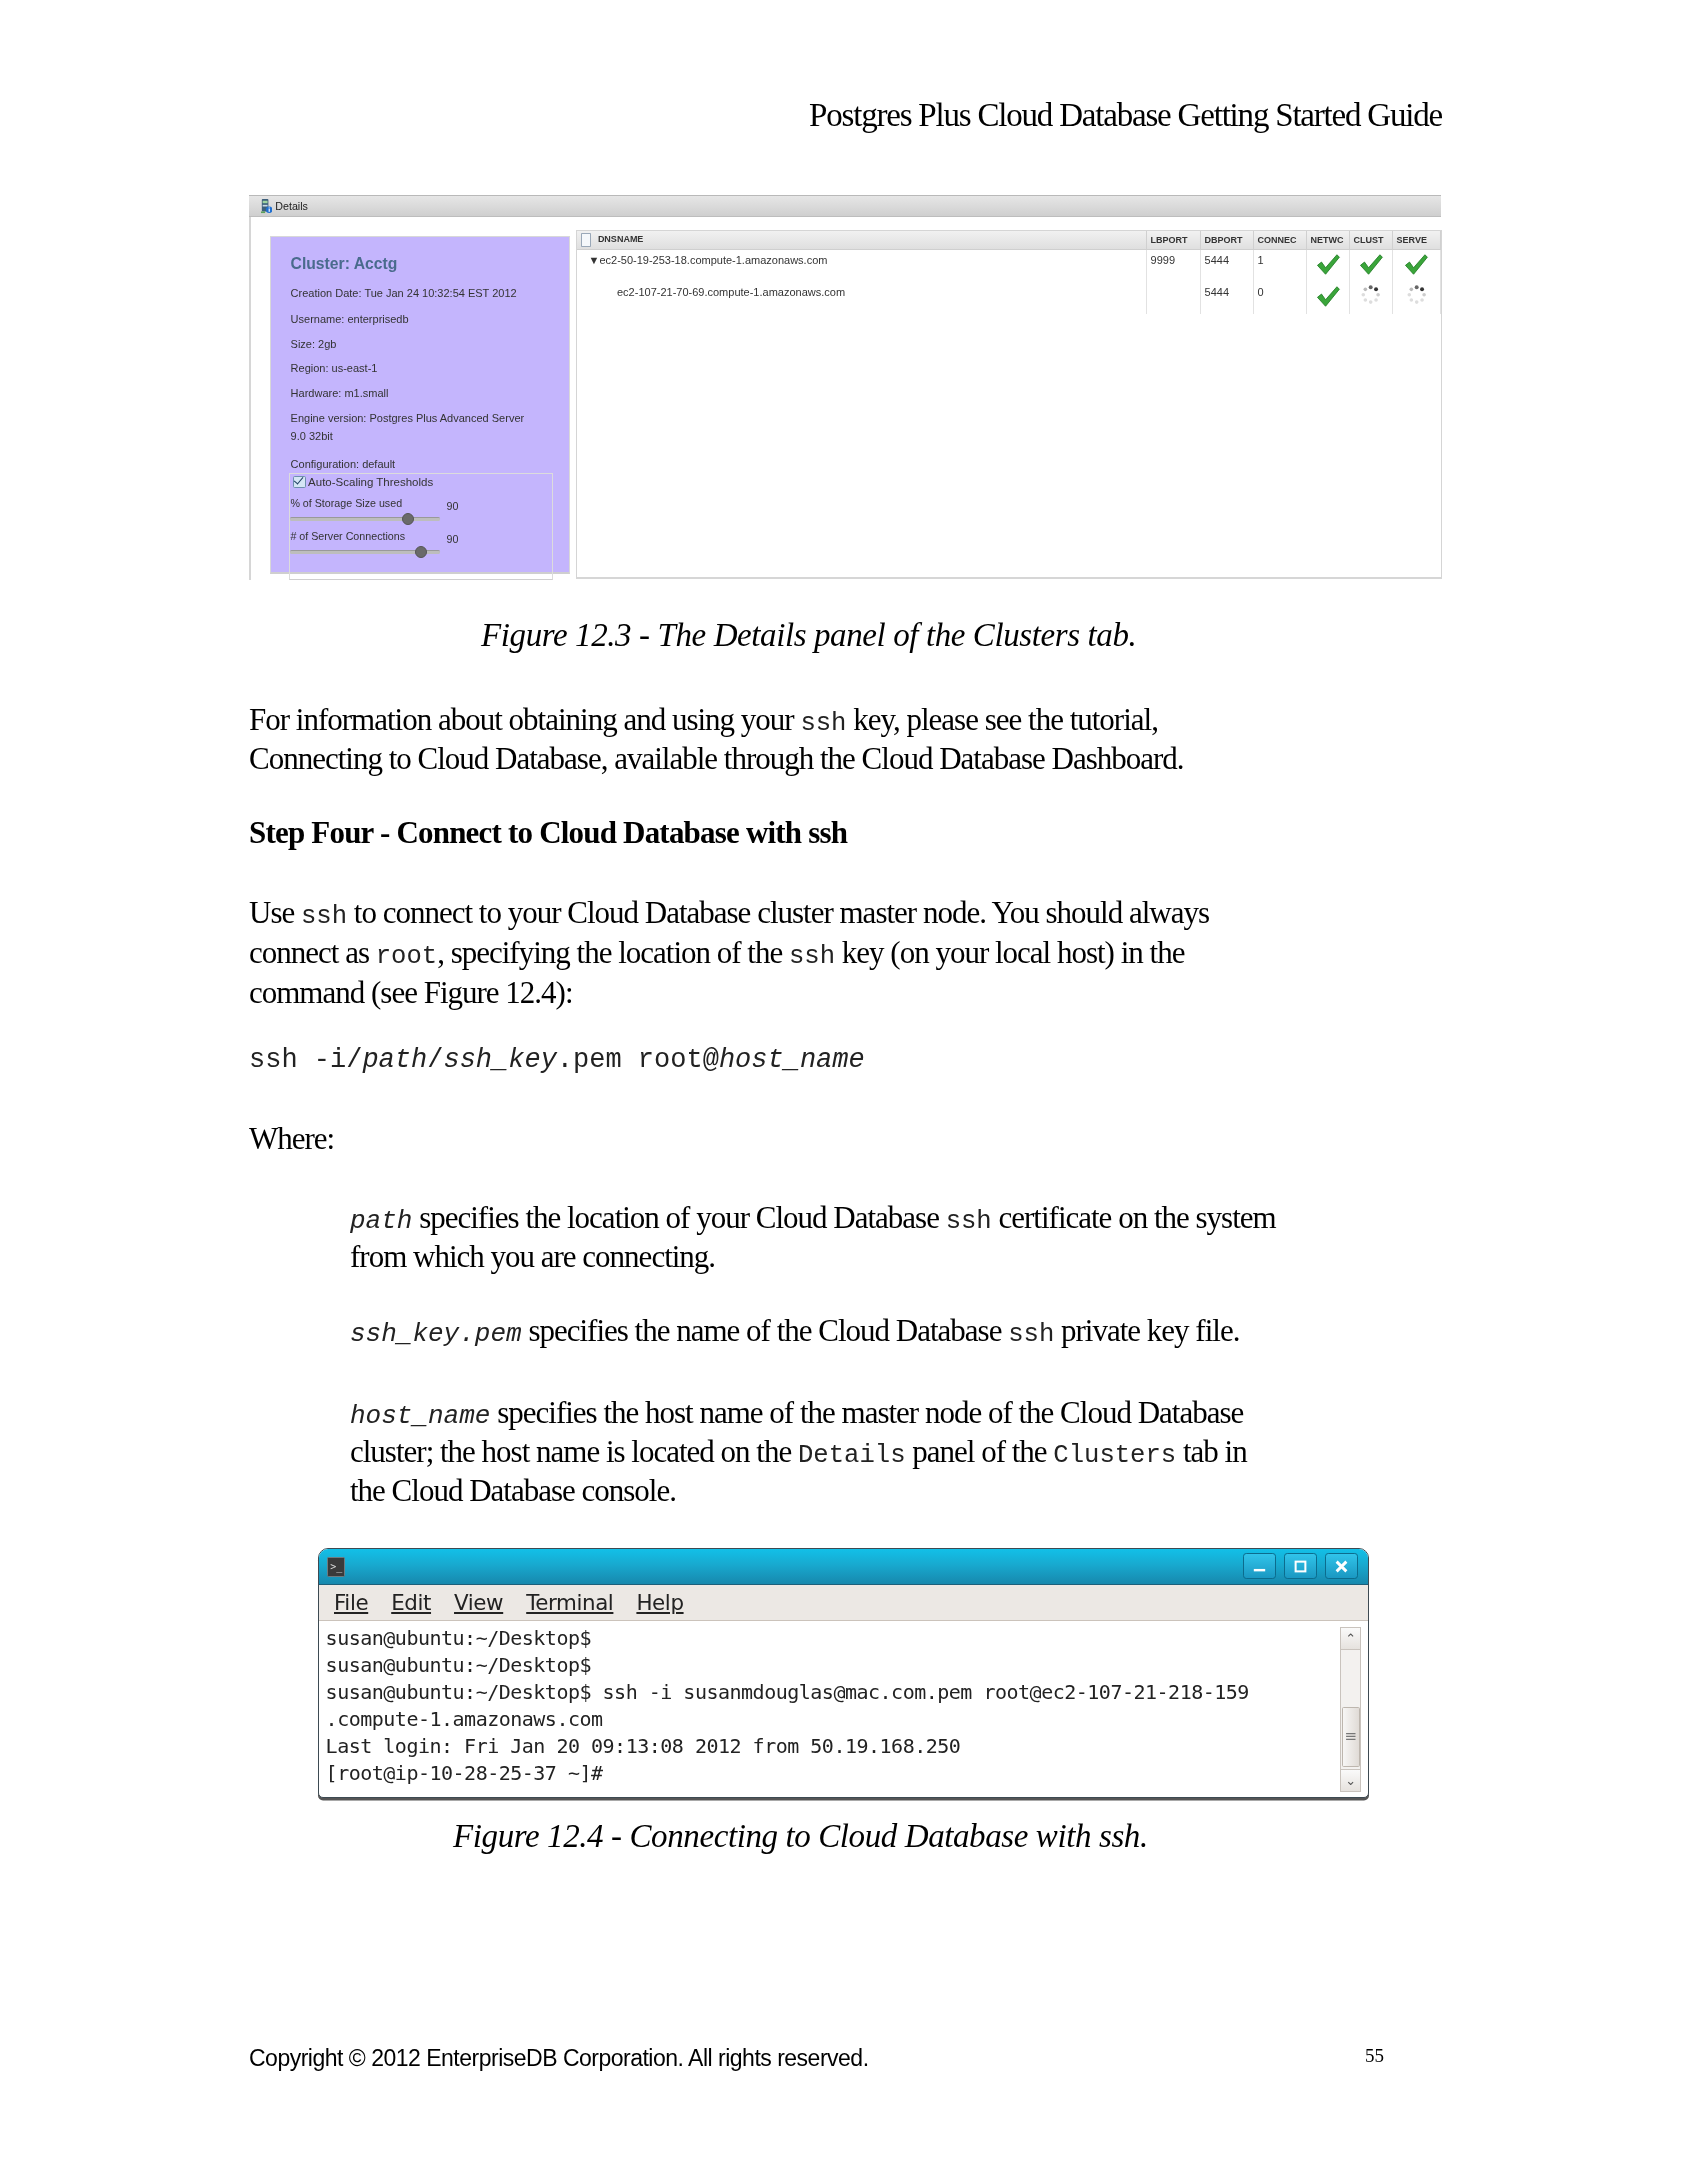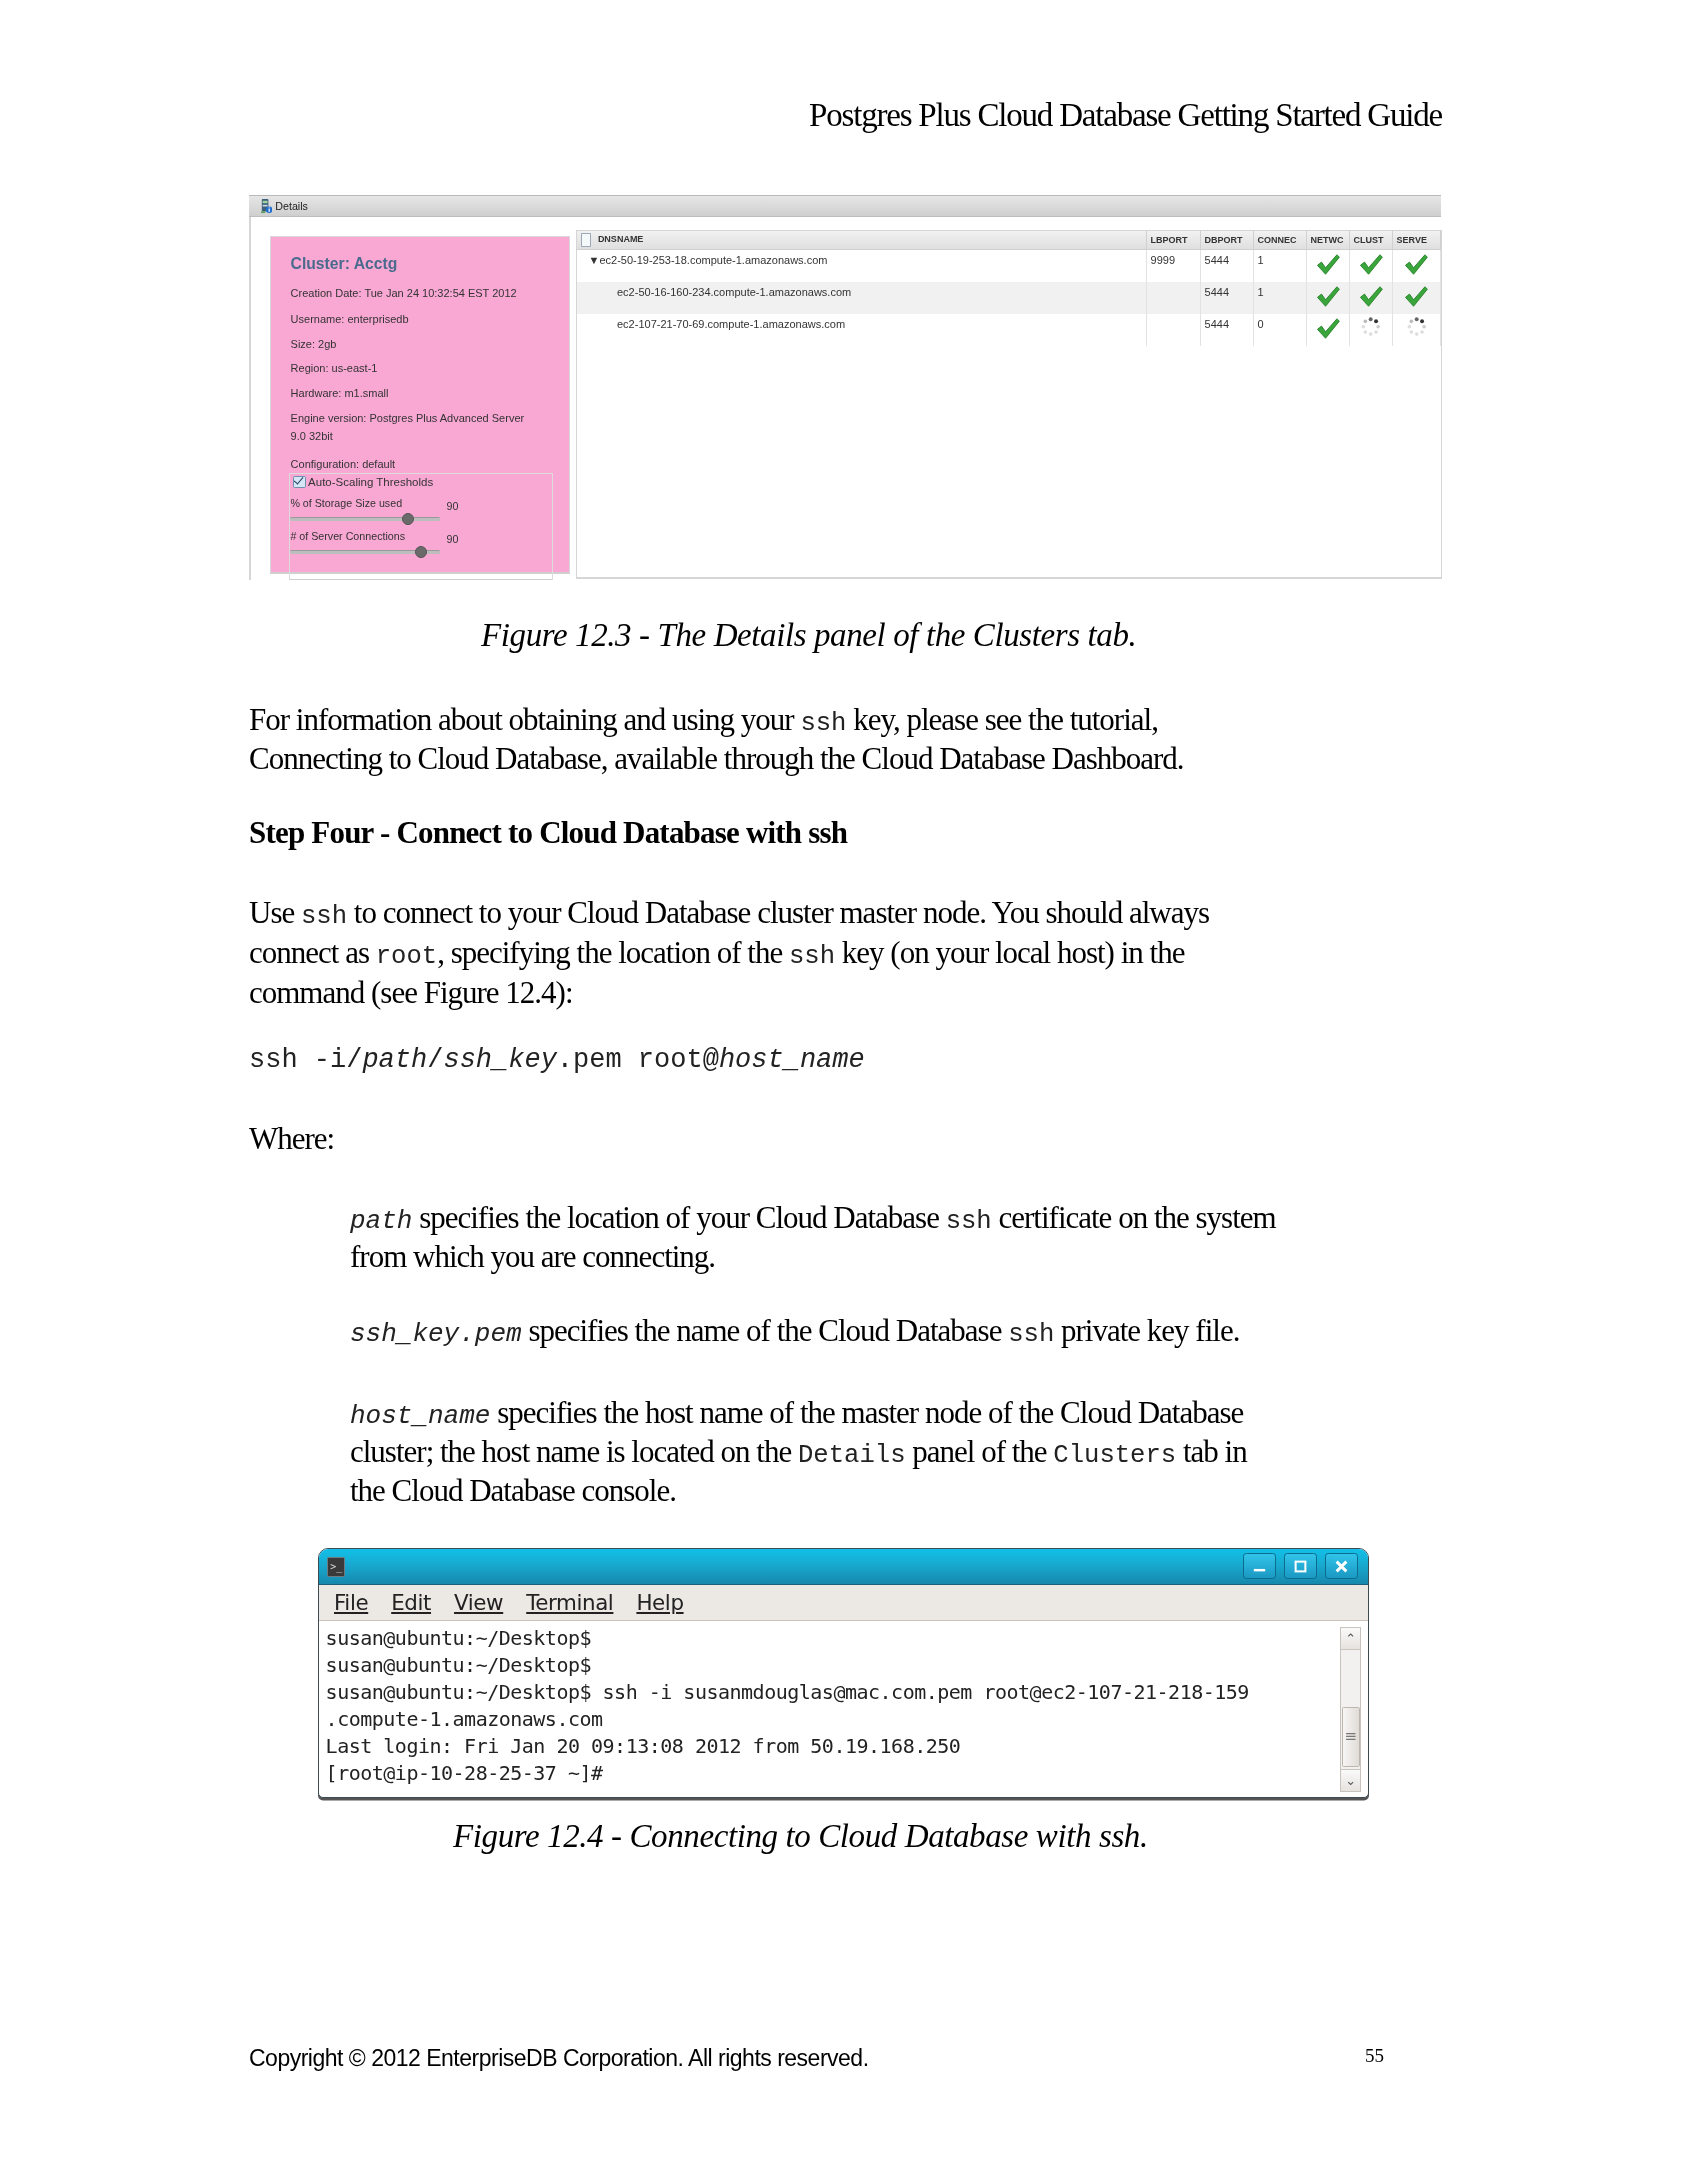--- a/index.html
+++ b/index.html
@@ -17,21 +17,21 @@
   .fig1 .toolbar {
     position: absolute; left: 0; top: 0; right: 0; height: 22px;
     background: linear-gradient(#e6e6e6, #cfcfcf); border-top: 1.6px solid #b9b9b9; border-bottom: 0.8px solid #bdbdbd;
     font-family: "Liberation Sans", sans-serif; font-size: 10.7px; color: #222;
     display: flex; align-items: center; padding-left: 11.5px; box-sizing: border-box;
   }
   .fig1 .toolbar .ico { width: 11.5px; height: 15px; margin-right: 3.3px; position: relative; }
   .fig1 .left-rule { position:absolute; left:0; top:22px; width:1.6px; height:363px; background:#d6d6d6; }
   .info-panel {
     position: absolute; left: 20.6px; top: 41px; width: 300px; height: 338px;
-    border: 0.8px solid #d8d8d8; border-bottom: 2.5px solid #cfcfcf; background: #f9a8d4; box-sizing: border-box;
+    border: 0.8px solid #d8d8d8; border-bottom: 2.5px solid #cfcfcf; background: #c4b5fd; box-sizing: border-box;
     font-family: "Liberation Sans", sans-serif; font-size: 11px; color: #333;
   }
   .info-panel .title { position:absolute; left:20px; top:18px; font-size:15.7px; font-weight:bold; color:#4a6b8d; }
   .info-panel .row { position:absolute; left:20px; white-space: nowrap; }
   .thresholds {
     position:absolute; left:18px; top:236px; width:264px; height:107px;
     border:0.8px solid #dcdcdc; border-bottom: 1.6px solid #cfcfcf; box-sizing:border-box;
   }
   .thresholds .chk-row { position:absolute; left:3.3px; top:1.6px; display:flex; align-items:center; font-size:11.5px; }
   .checkbox { width:10.7px; height:10.7px; border:0.8px solid #6e8fae; background:#d5e6f5; margin-right:2.5px; position:relative; border-radius:1.6px; }
@@ -178,35 +178,20 @@
                 <path d="M3 16 L8 12 L13 19 L27 3 L30 6 L13 27 Z" fill="#3aa53a" stroke="#1f7a22" stroke-width="1"></path>
               </svg></td>
           <td class="icon-cell"><svg class="check-svg" viewBox="0 0 32 30">
                 <path d="M3 16 L8 12 L13 19 L27 3 L30 6 L13 27 Z" fill="#3aa53a" stroke="#1f7a22" stroke-width="1"></path>
               </svg></td>
           <td class="icon-cell"><svg class="check-svg" viewBox="0 0 32 30">
                 <path d="M3 16 L8 12 L13 19 L27 3 L30 6 L13 27 Z" fill="#3aa53a" stroke="#1f7a22" stroke-width="1"></path>
               </svg></td>
         </tr>
 
-        <tr class="alt">
-          <td style="padding-left:40px">ec2-50-16-160-234.compute-1.amazonaws.com</td>
-          <td></td>
-          <td>5444</td>
-          <td>1</td>
-          <td class="icon-cell"><svg class="check-svg" viewBox="0 0 32 30">
-                <path d="M3 16 L8 12 L13 19 L27 3 L30 6 L13 27 Z" fill="#3aa53a" stroke="#1f7a22" stroke-width="1"></path>
-              </svg></td>
-          <td class="icon-cell"><svg class="check-svg" viewBox="0 0 32 30">
-                <path d="M3 16 L8 12 L13 19 L27 3 L30 6 L13 27 Z" fill="#3aa53a" stroke="#1f7a22" stroke-width="1"></path>
-              </svg></td>
-          <td class="icon-cell"><svg class="check-svg" viewBox="0 0 32 30">
-                <path d="M3 16 L8 12 L13 19 L27 3 L30 6 L13 27 Z" fill="#3aa53a" stroke="#1f7a22" stroke-width="1"></path>
-              </svg></td>
-        </tr>
 
         <tr>
           <td style="padding-left:40px">ec2-107-21-70-69.compute-1.amazonaws.com</td>
           <td></td>
           <td>5444</td>
           <td>0</td>
           <td class="icon-cell"><svg class="check-svg" viewBox="0 0 32 30">
                 <path d="M3 16 L8 12 L13 19 L27 3 L30 6 L13 27 Z" fill="#3aa53a" stroke="#1f7a22" stroke-width="1"></path>
               </svg></td>
           <td class="icon-cell"><svg class="spinner" viewBox="0 0 26 26">

